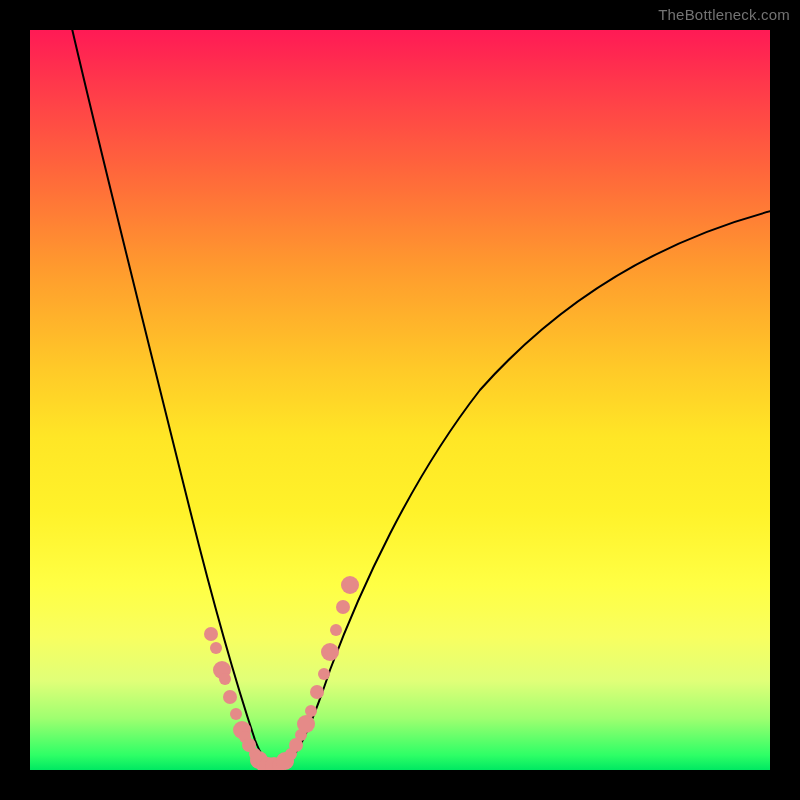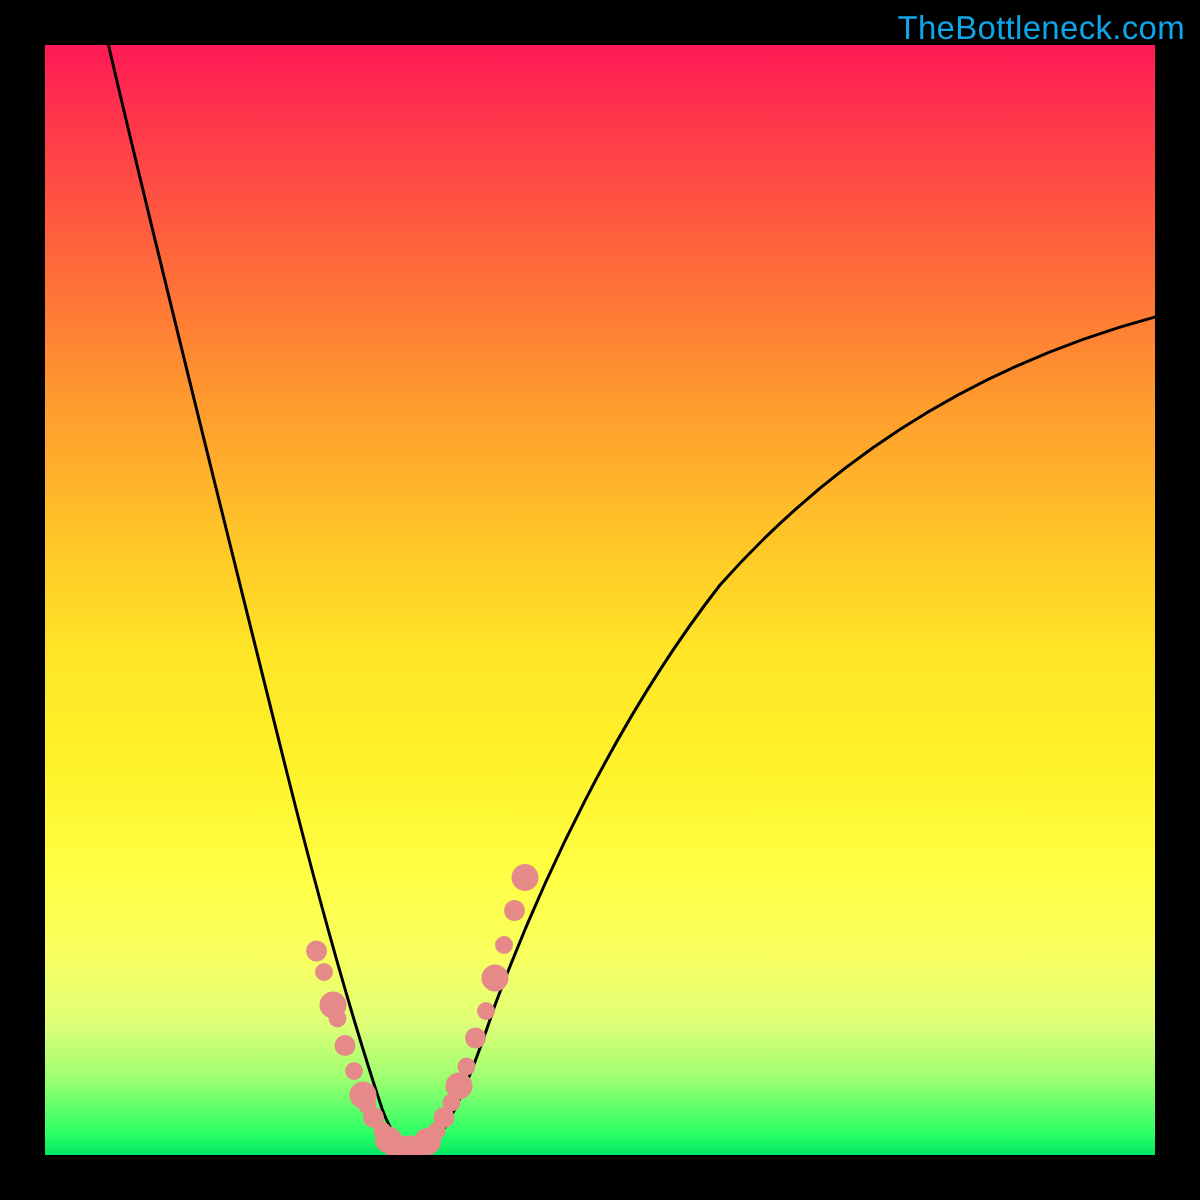--- a/index.html
+++ b/index.html
@@ -38,22 +38,22 @@
       #e0ff78 88%,
       #9fff70 93%,
       #2eff66 98%,
       #00e862 100%
     );
   }
   .watermark {
     position: absolute;
     top: 6px;
     right: 10px;
-    color: #0ea5e9;
-    font-size: 22px;
+    color: #737373;
+    font-size: 15px;
     font-weight: 500;
     letter-spacing: 0.2px;
     user-select: none;
   }
   svg.curve {
     position: absolute;
     top: 0;
     left: 0;
     width: 740px;
     height: 740px;

